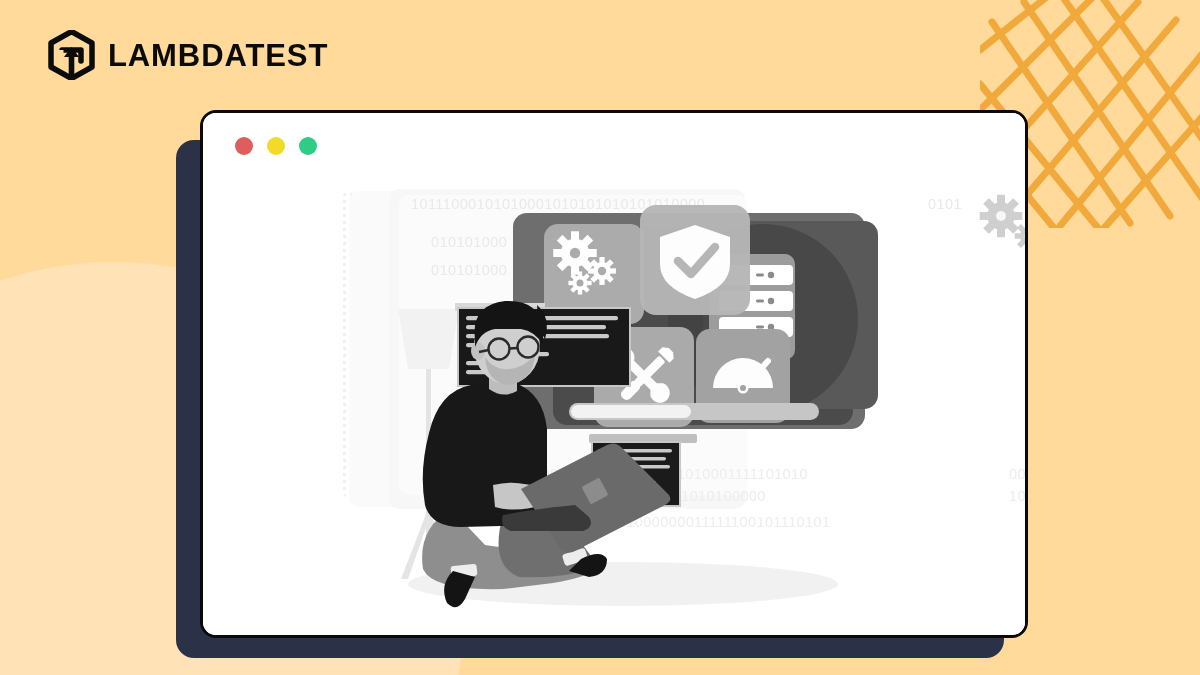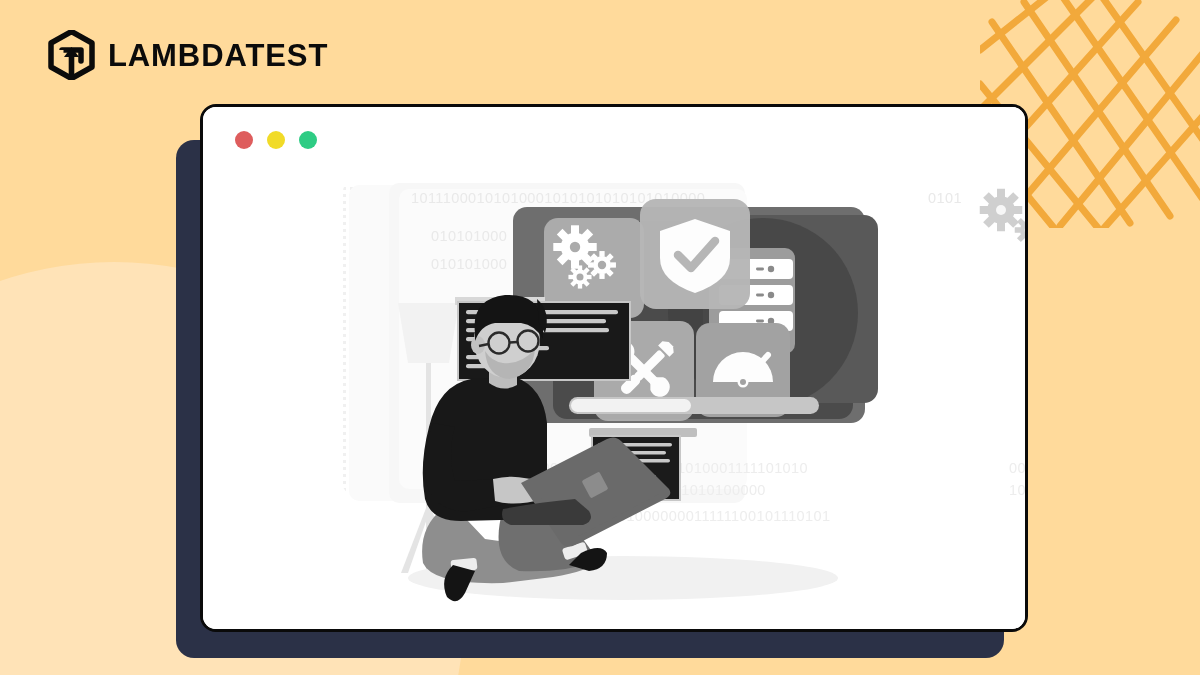--- a/index.html
+++ b/index.html
@@ -34,21 +34,21 @@
     text-align:center;
   }
 
   
   #browser-shadow {
     position:absolute; left:176px; top:140px;
     width:828px; height:518px; border-radius:18px;
     background:#2B3147; z-index:1;
   }
   #browser-window {
-    position:absolute; left:200px; top:104px;
+    position:absolute; left:200px; top:110px;
     width:828px; height:528px; border-radius:16px;
     background:#FFFFFF; z-index:2; overflow:hidden;
     border:3px solid #0A0A0A;
   }
   #titlebar {
     height:66px; display:flex; align-items:center;
     padding-left:32px; gap:14px; background:#FFFFFF;
   }
   .dot { width:18px; height:18px; border-radius:50%; }
   .dot.red    { background:#DE5D5D; }

